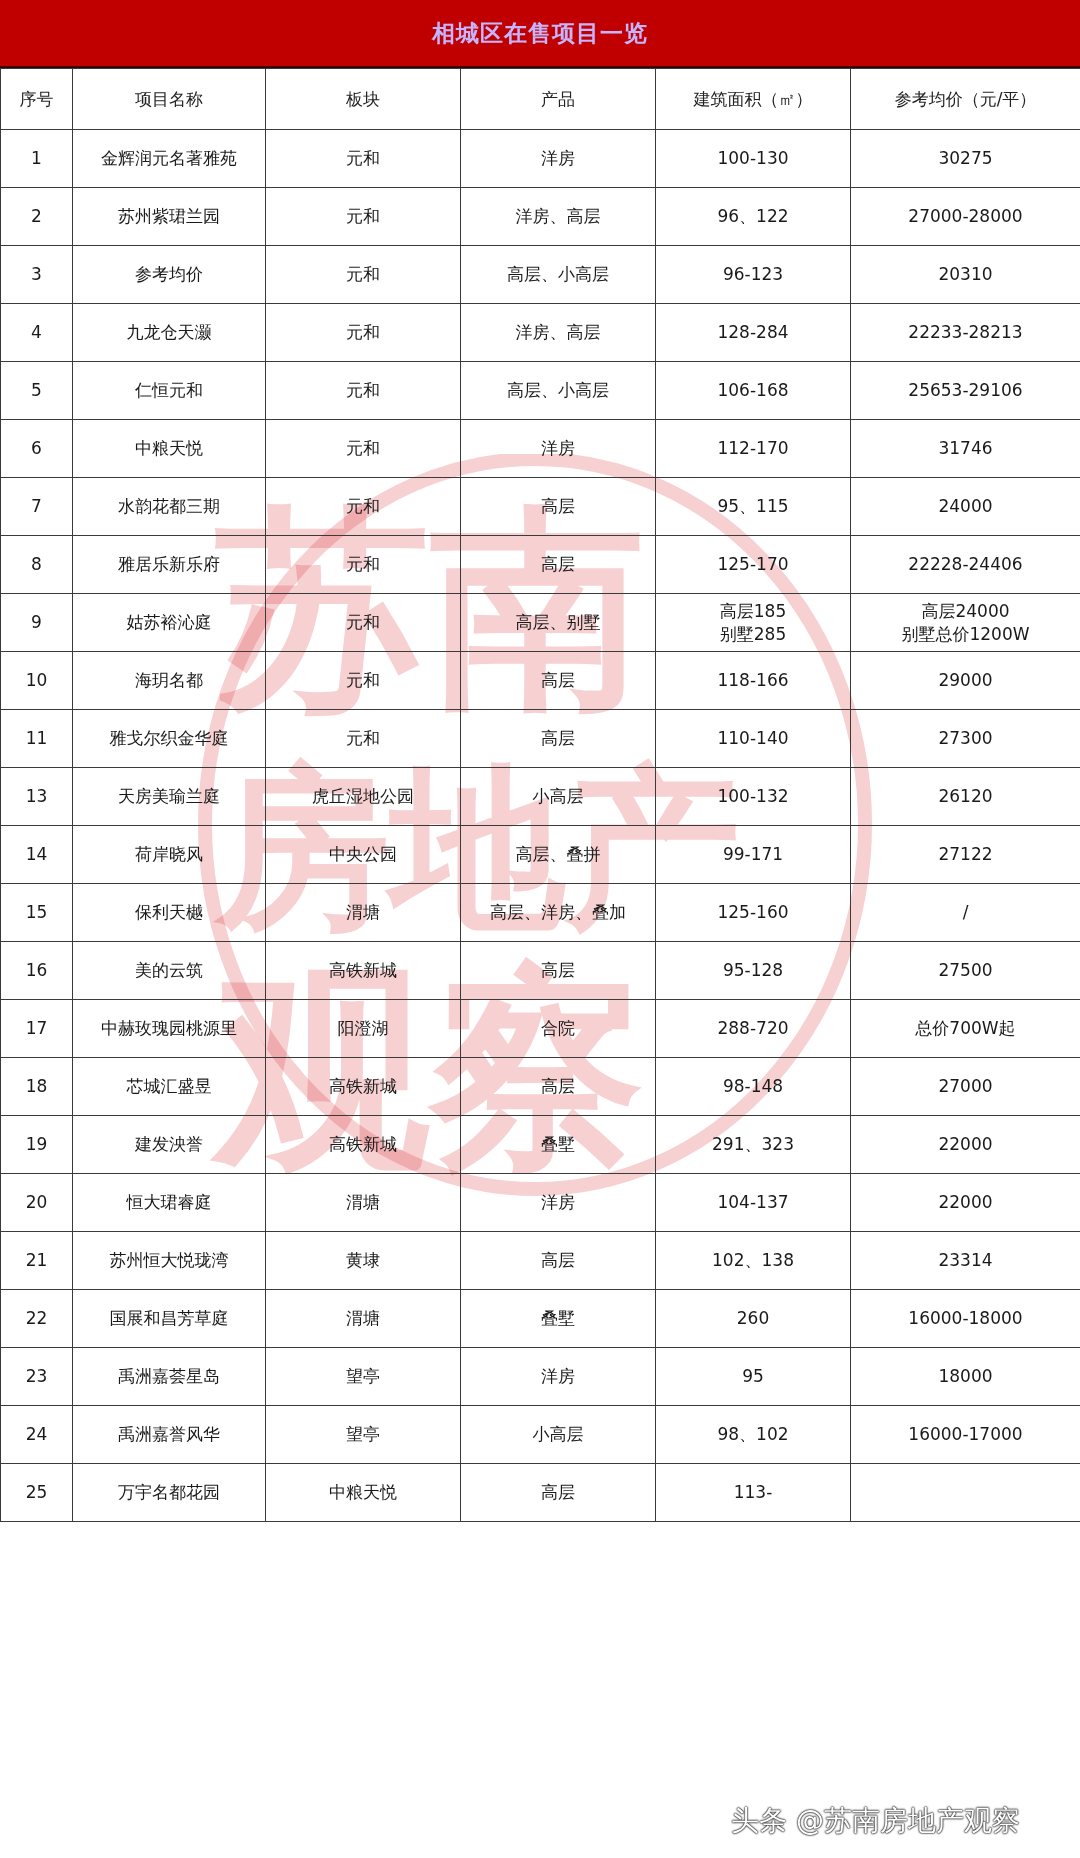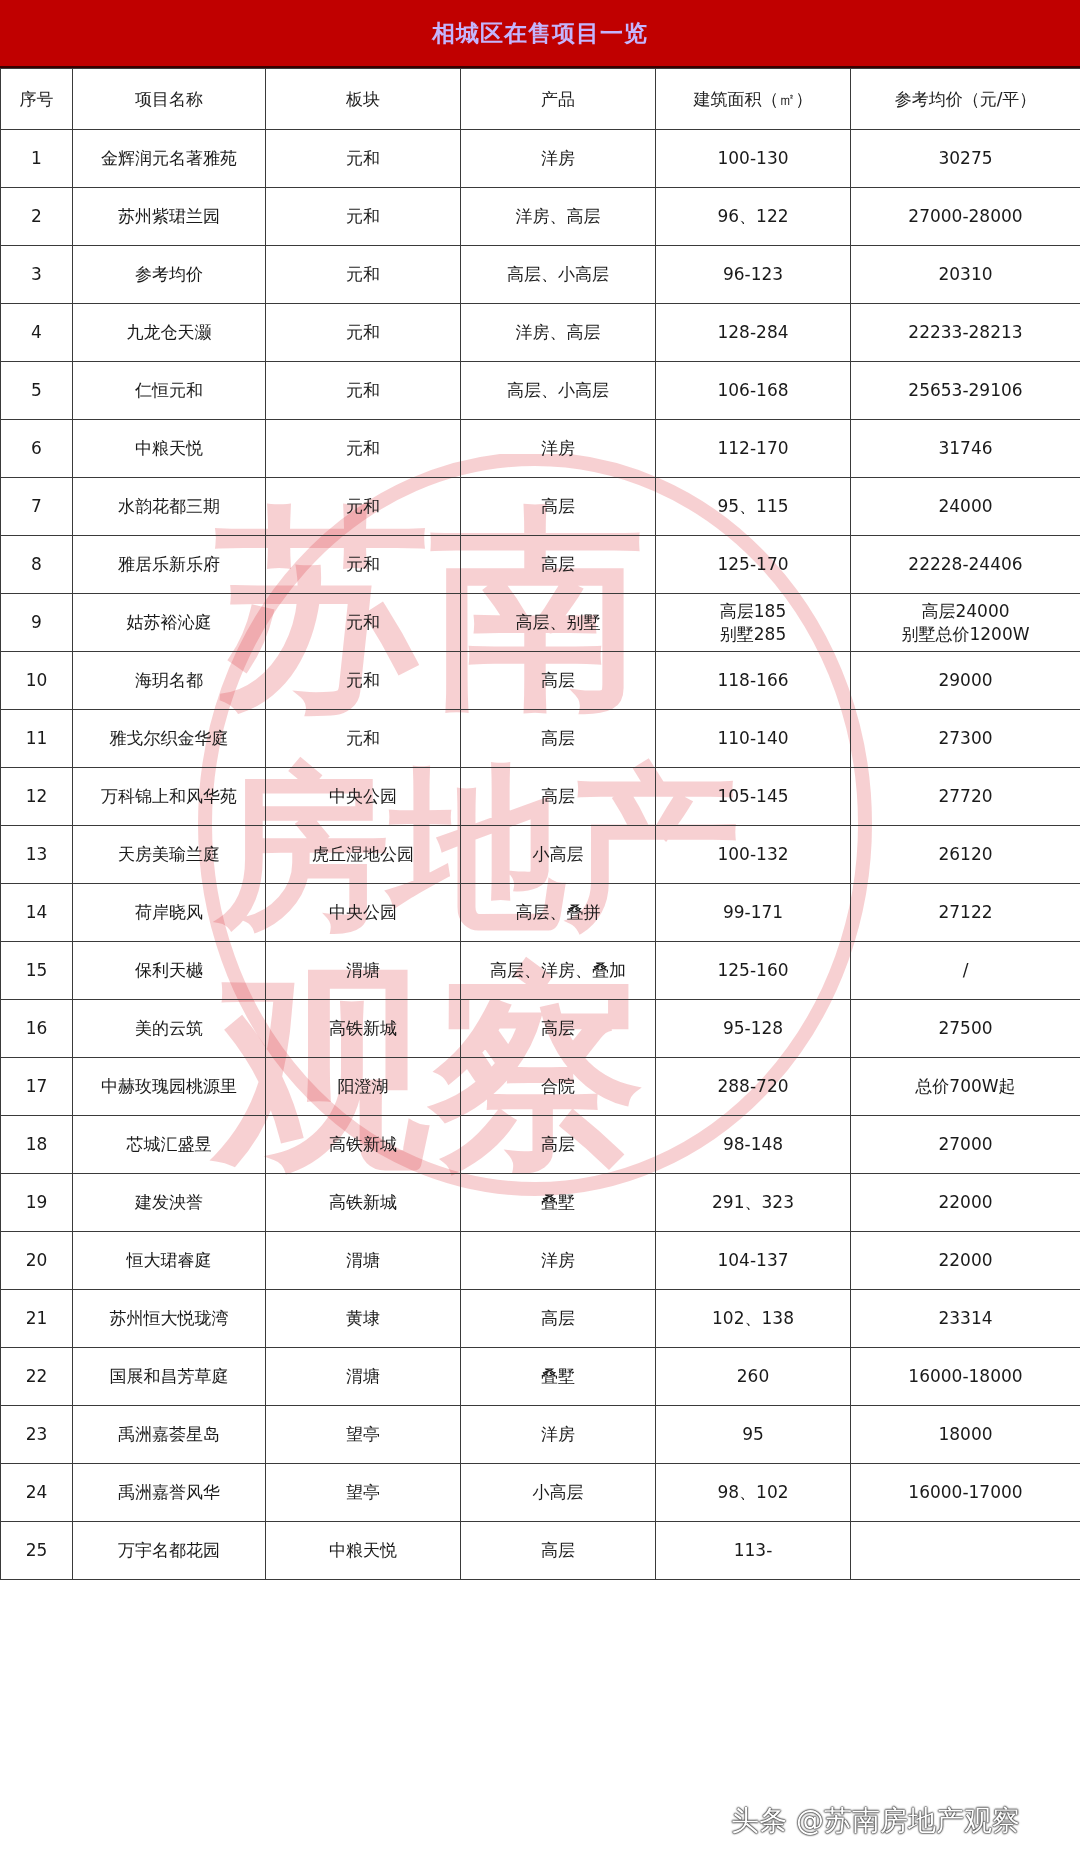--- a/index.html
+++ b/index.html
@@ -172,28 +172,20 @@
         </tr>
         <tr>
           <td>11</td>
           <td>雅戈尔织金华庭</td>
           <td>元和</td>
           <td>高层</td>
           <td>110-140</td>
           <td>27300</td>
         </tr>
         <tr>
-          <td>12</td>
-          <td>万科锦上和风华苑</td>
-          <td>中央公园</td>
-          <td>高层</td>
-          <td>105-145</td>
-          <td>27720</td>
-        </tr>
-        <tr>
           <td>13</td>
           <td>天房美瑜兰庭</td>
           <td>虎丘湿地公园</td>
           <td>小高层</td>
           <td>100-132</td>
           <td>26120</td>
         </tr>
         <tr>
           <td>14</td>
           <td>荷岸晓风</td>

